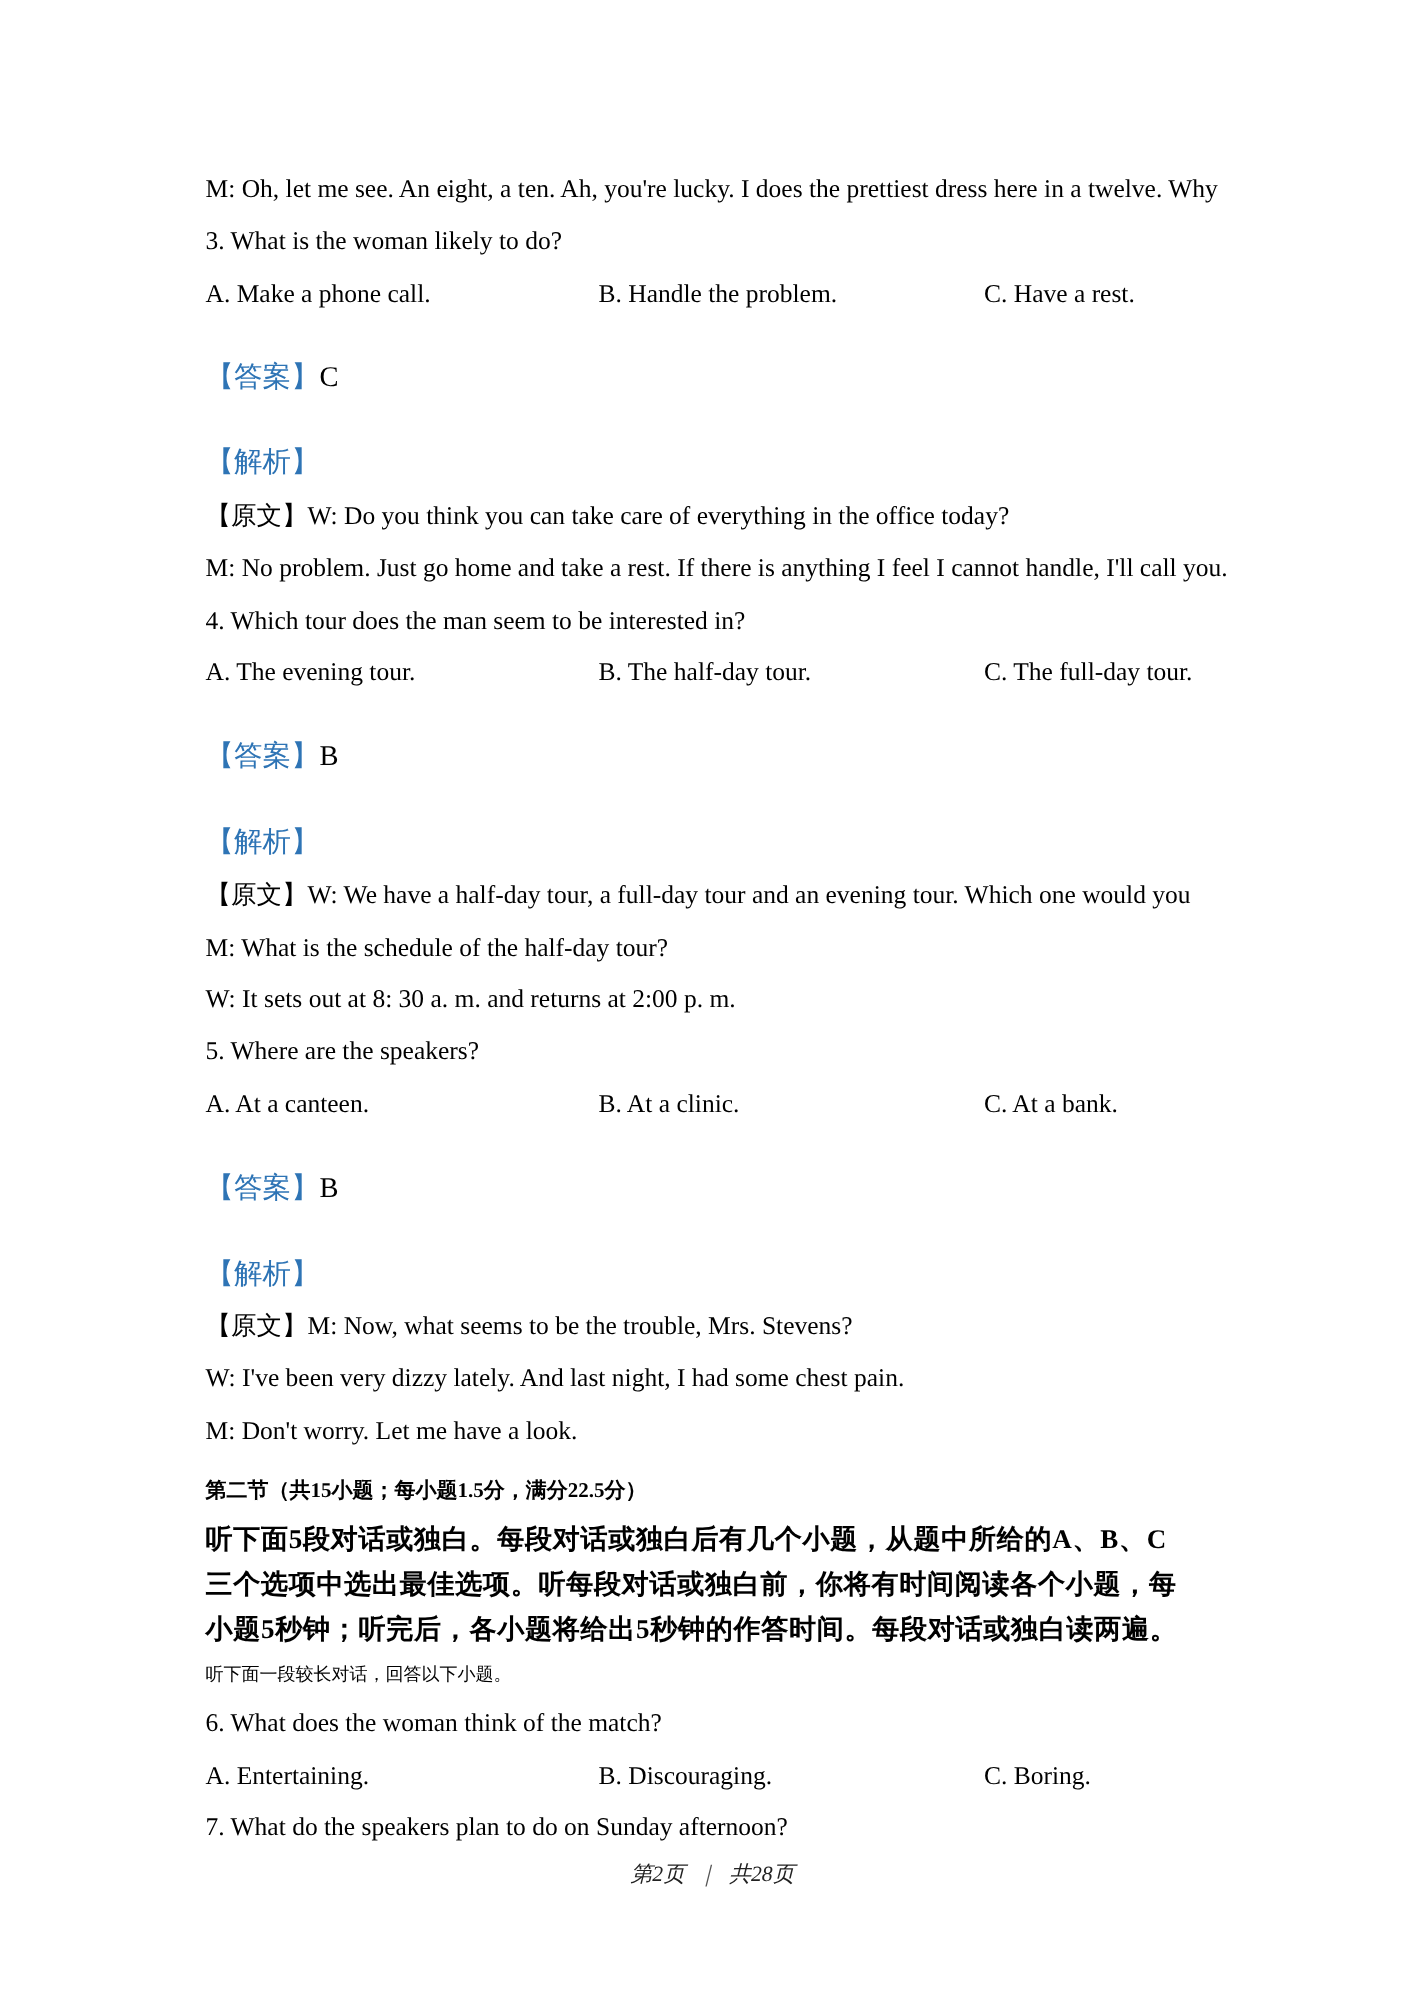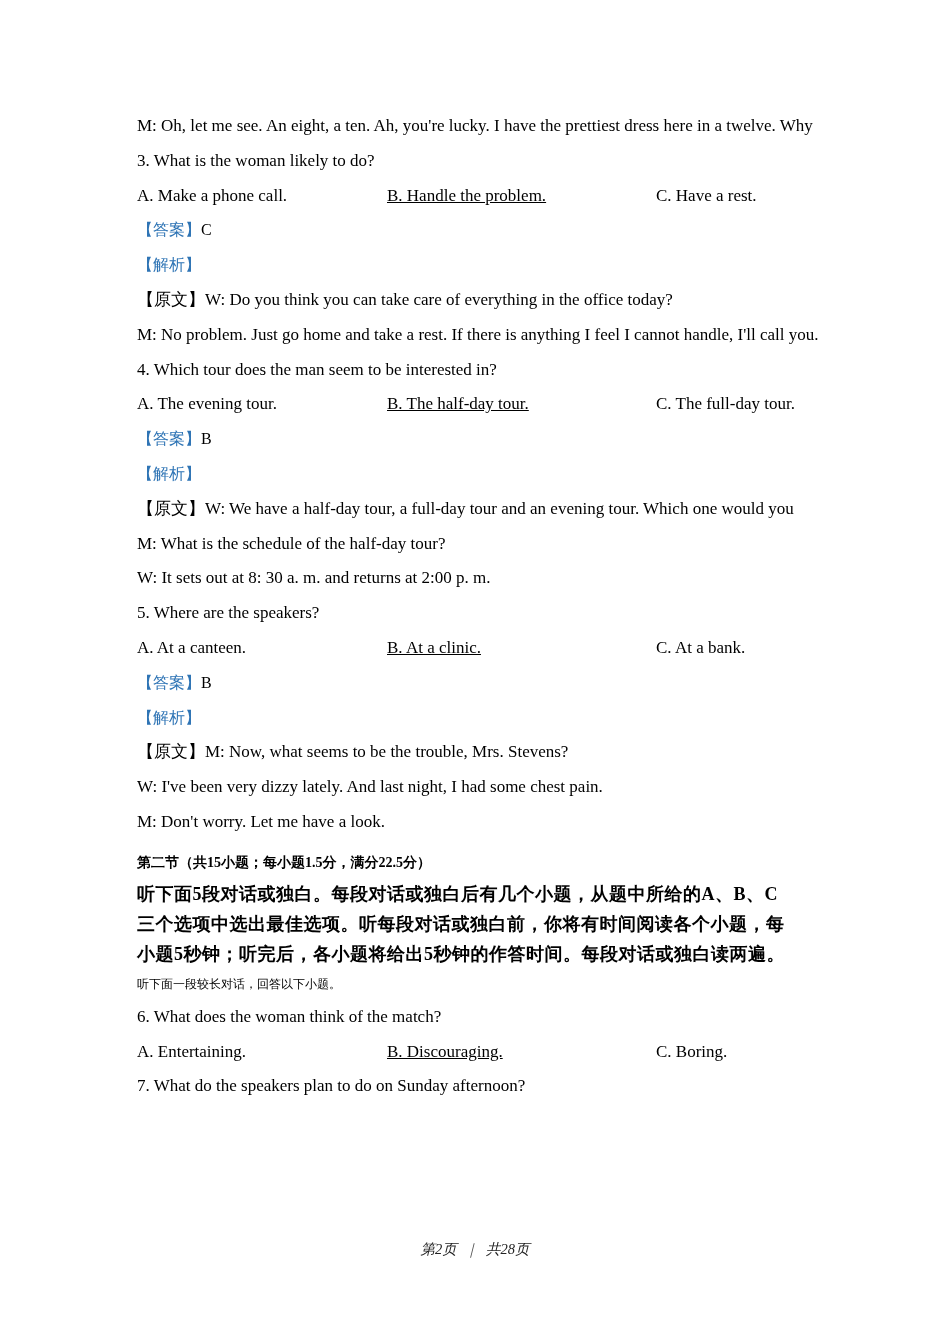--- a/index.html
+++ b/index.html
@@ -33,26 +33,27 @@
     font-size: 17px;
     line-height: 34.8px;
     text-align: center;
   }
   .opt {
     position: absolute;
     top: 0;
     white-space: nowrap;
   }
   .opt-a { left: 0; }
-  .opt-b { left: 250px; text-decoration: underline; }
+  .opt-b { left: 262px; }
   .opt-c { left: 519px; }
   .line-answer {
-    font-size: 16px;
+    font-size: 19px;
     line-height: 34.8px;
     white-space: nowrap;
+    margin-top: 22px;
   }
   .blue {
     color: var(--accent, #2e74b5);
   }
   .line-section {
     font-size: 14px;
     font-weight: bold;
     line-height: 33px;
     margin-top: 6px;
     white-space: nowrap;
@@ -82,21 +83,21 @@
   .footer .sep {
     color: #555555;
     padding: 0 4px;
   }
 </style>
 </head>
 <body>
 
 <div class="page">
   <div class="doc">
-      <div class="line-en">M: Oh, let me see. An eight, a ten. Ah, you're lucky. I have the prettiest dress here in a twelve. Why</div>
+      <div class="line-en">M: Oh, let me see. An eight, a ten. Ah, you're lucky. I does the prettiest dress here in a twelve. Why</div>
       <div class="line-en">3. What is the woman likely to do?</div>
       <div class="line-options">
         <span class="opt opt-a">A. Make a phone call.</span>
         <span class="opt opt-b">B. Handle the problem.</span>
         <span class="opt opt-c">C. Have a rest.</span>
       </div>
       <div class="line-answer"><span class="blue">【答案】</span><span>C</span></div>
       <div class="line-answer"><span class="blue">【解析】</span></div>
       <div class="line-en">【原文】W: Do you think you can take care of everything in the office today?</div>
       <div class="line-en">M: No problem. Just go home and take a rest. If there is anything I feel I cannot handle, I'll call you.</div>

